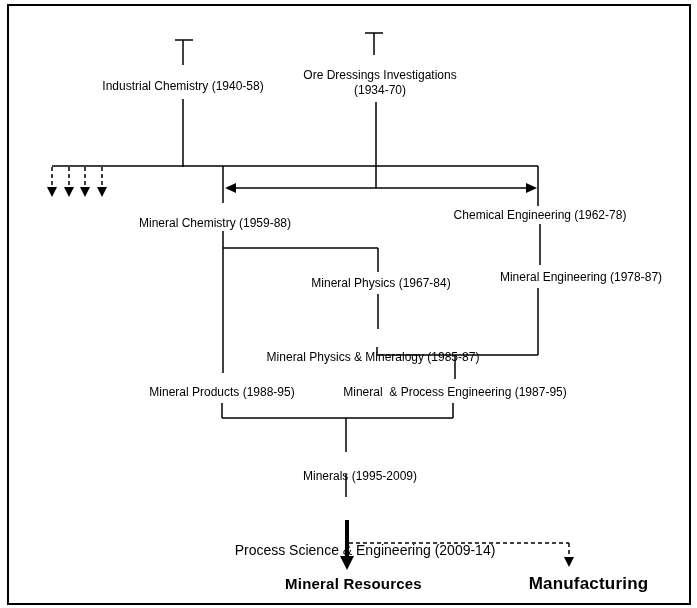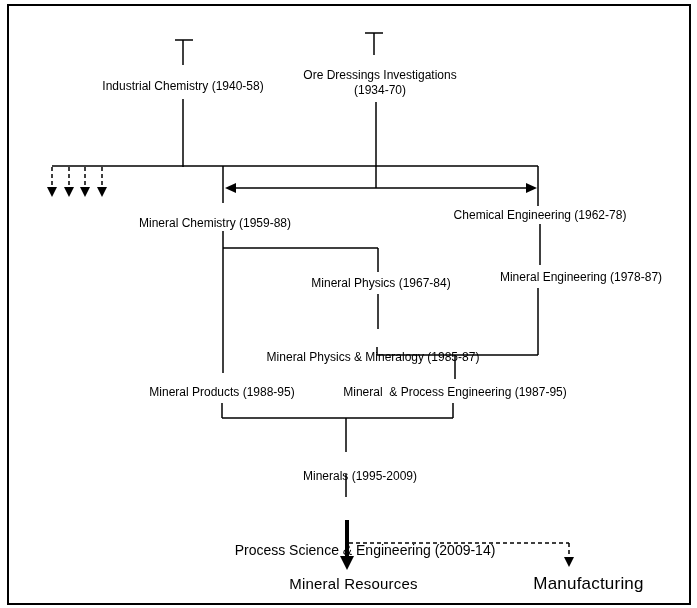--- a/index.html
+++ b/index.html
@@ -19,21 +19,21 @@
   #connector-layer{position:absolute;left:0;top:0;}
   .label{
     position:absolute;
     transform:translate(-50%,-50%);
     font-size:12px;
     line-height:15px;
     color:#000;
     white-space:pre;
     text-align:center;
   }
-  .label.bold{font-weight:normal;letter-spacing:.2px;padding-left:35px;}
+  .label.bold{font-weight:bold;letter-spacing:.2px;padding-left:35px;}
 </style>
 </head>
 <body>
 
 <div id="canvas">
   <div class="frame"></div>
   <svg id="connector-layer" width="697" height="608" viewBox="0 0 697 608">
       <line x1="175" y1="40" x2="193" y2="40" stroke="#000000" stroke-width="1.5"></line>
       <line x1="183" y1="40" x2="183" y2="65" stroke="#000000" stroke-width="1.5"></line>
       <line x1="183" y1="99" x2="183" y2="167" stroke="#000000" stroke-width="1.5"></line>

